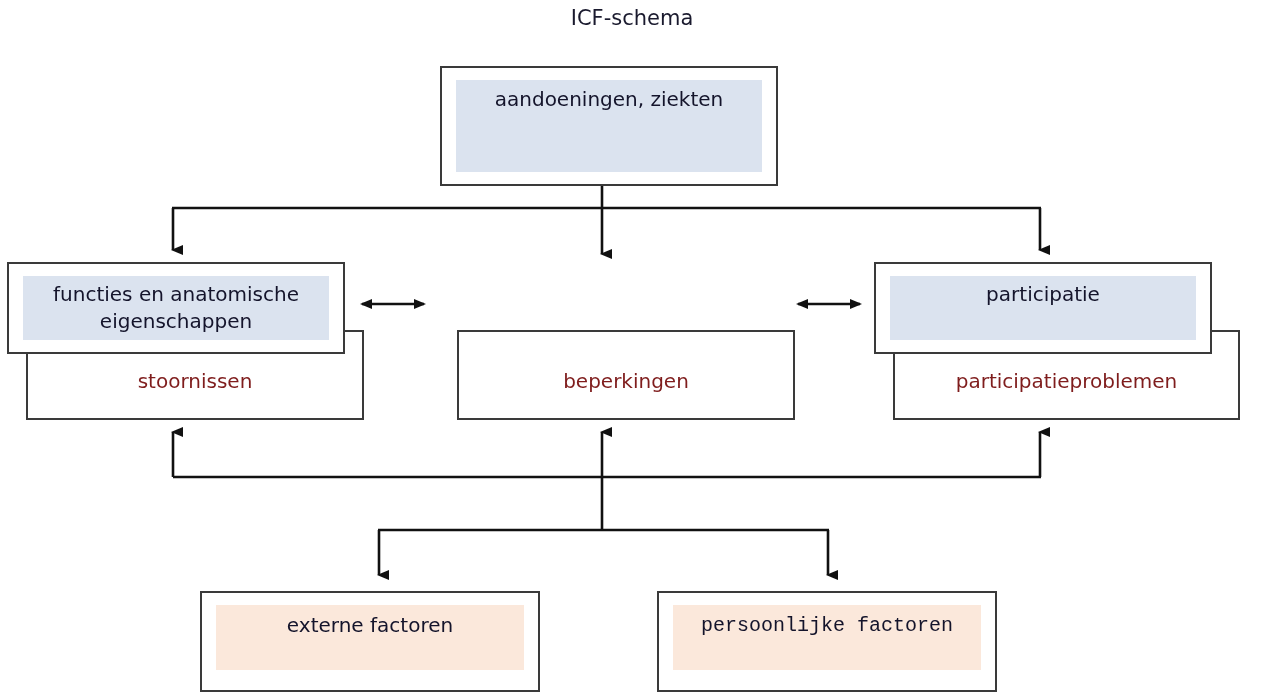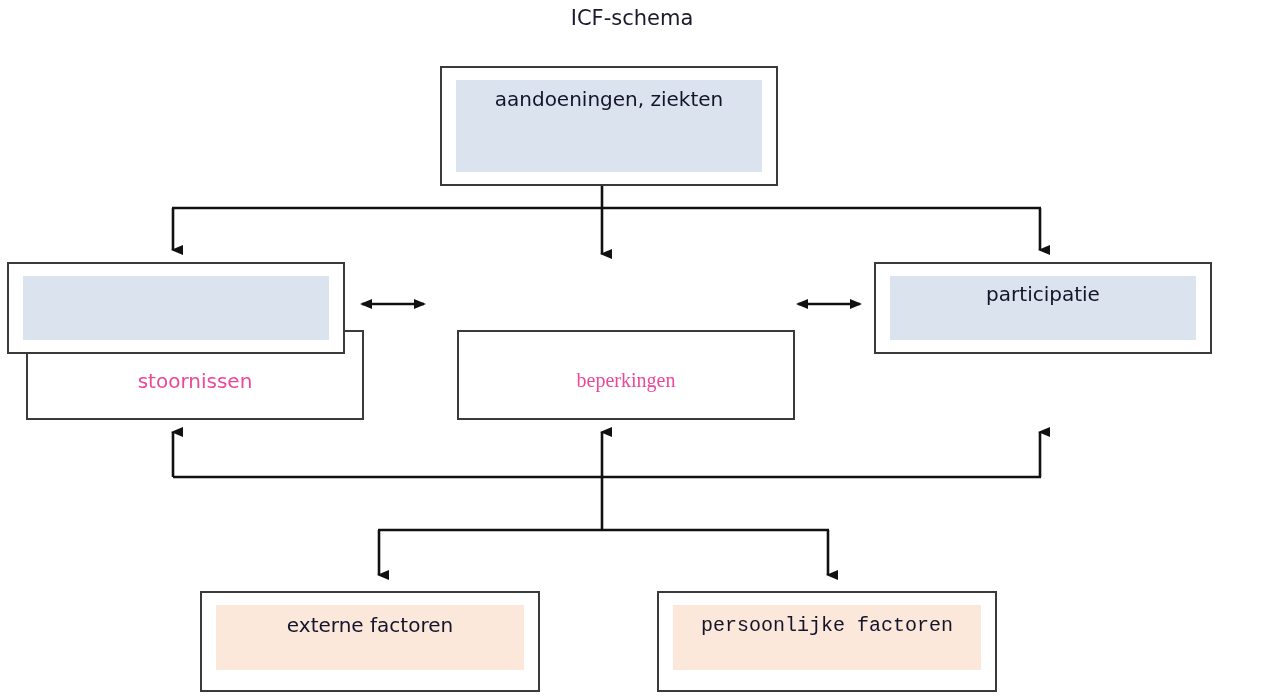--- a/index.html
+++ b/index.html
@@ -64,21 +64,21 @@
     box-sizing: border-box;
     border: 2px solid #3a3a3a;
     background: #ffffff;
   }
   .subbox-label {
     position: absolute;
     left: 0;
     width: 100%;
     text-align: center;
     font-size: 20px;
-    color: #ec4899;
+    color: #7f1d1d;
     pointer-events: none;
   }
 
   
   #connectors {
     position: absolute;
     left: 0;
     top: 0;
     width: 1264px;
     height: 696px;
@@ -136,27 +136,31 @@
     <div class="fill fill-blue" style="left:14px; top:12px; right:14px; bottom:12px;"></div>
     <div class="box-label" style="top:18px;">aandoeningen, ziekten</div>
   </div>
 
   <div class="subbox" style="left:26px; top:330px; width:338px; height:90px;">
     <div class="subbox-label" style="top:37px;">stoornissen</div>
   </div>
 
   <div class="box" style="left:7px; top:262px; width:338px; height:92px;">
     <div class="fill fill-blue" style="left:14px; top:12px; right:14px; bottom:12px;"></div>
+    <div class="box-label" style="top:17px;">functies en anatomische eigenschappen</div>
   </div>
 
   <div class="subbox" style="left:457px; top:330px; width:338px; height:90px;">
-    <div class="subbox-label" style="top:37px;font-family:Liberation Serif, serif;">beperkingen</div>
+    <div class="subbox-label" style="top:37px;">beperkingen</div>
   </div>
 
 
+  <div class="subbox" style="left:893px; top:330px; width:347px; height:90px;">
+    <div class="subbox-label" style="top:37px;">participatieproblemen</div>
+  </div>
 
   <div class="box" style="left:874px; top:262px; width:338px; height:92px;">
     <div class="fill fill-blue" style="left:14px; top:12px; right:14px; bottom:12px;"></div>
     <div class="box-label" style="top:17px;">participatie</div>
   </div>
 
   <div class="box" style="left:200px; top:591px; width:340px; height:101px;">
     <div class="fill fill-peach" style="left:14px; top:12px; right:14px; bottom:20px;"></div>
     <div class="box-label" style="top:19px;">externe factoren</div>
   </div>

